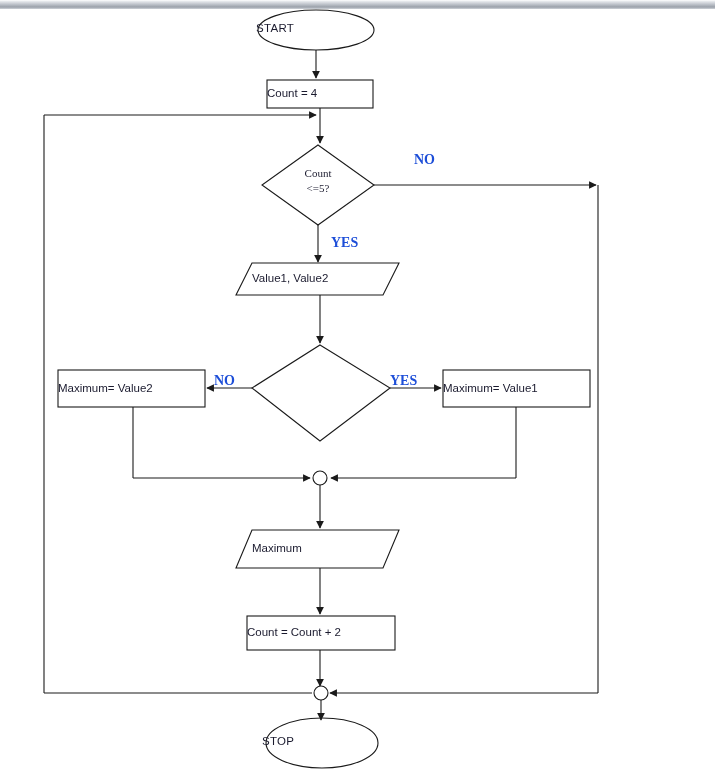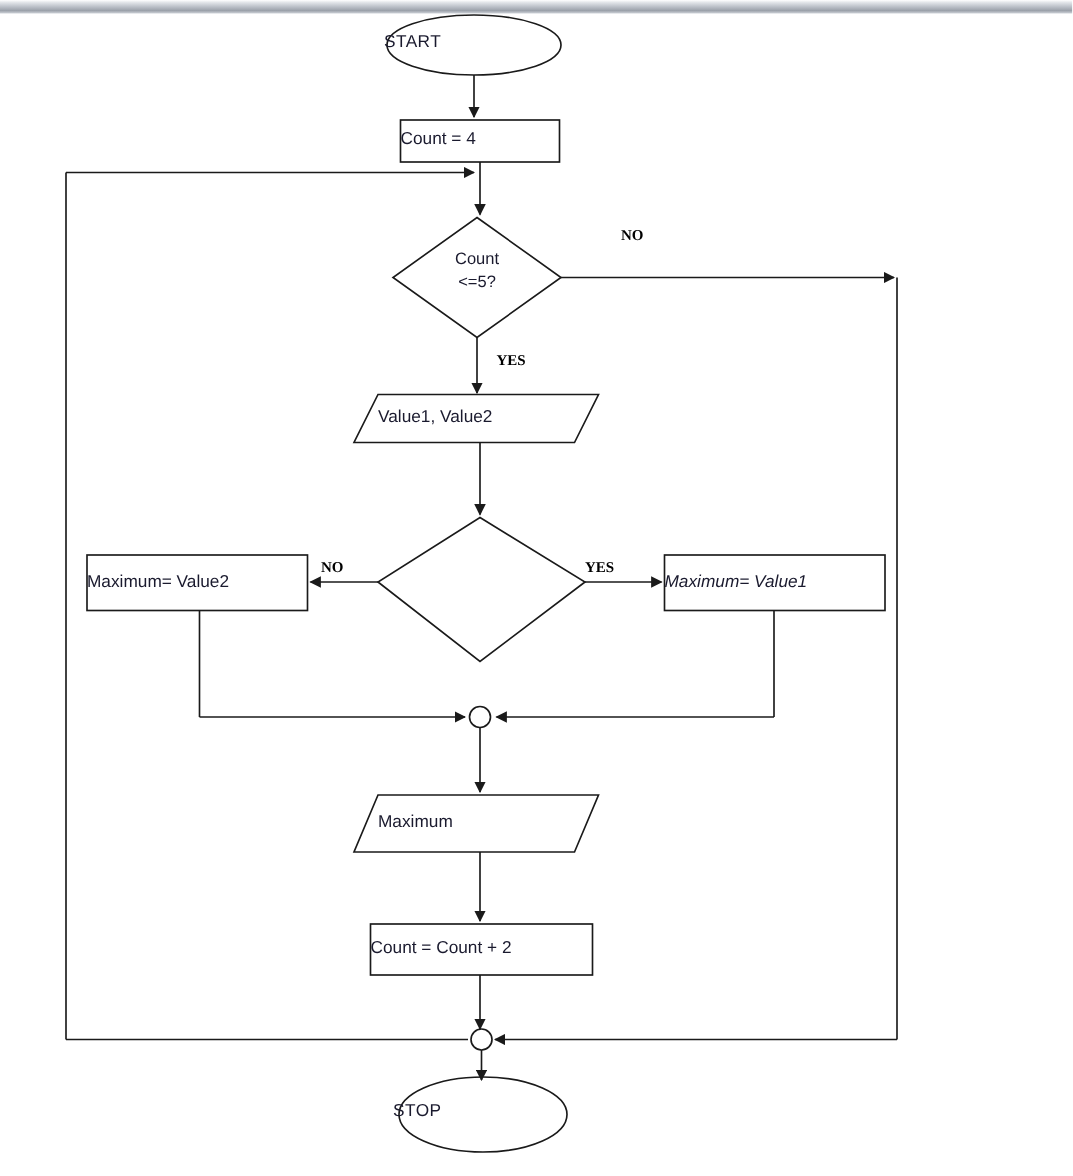--- a/index.html
+++ b/index.html
@@ -41,37 +41,38 @@
   }
   .node-label.terminal { font-size: 11.5px; letter-spacing: 0.3px; }
   .cond-label {
     position: absolute;
     text-align: center;
     color: #1a1a2e;
     font-size: 11px;
     line-height: 15px;
     white-space: nowrap;
     pointer-events: none;
+    font-family: Liberation Serif, serif;
   }
   .cond-label.spell {
     color: #2e8b3f;
     text-decoration: none;
   }
   .cond-label.spell span {
     display: block;
     border-bottom: 2px dotted #24a03a;
     padding-bottom: 0px;
     margin-bottom: 2px;
   }
   .branch-label {
     position: absolute;
     font-family: "Liberation Serif", serif;
     font-weight: bold;
-    font-size: 10px;
-    color: #000000;
+    font-size: 14px;
+    color: #1d4ed8;
     white-space: nowrap;
     pointer-events: none;
   }
 </style>
 </head>
 <body>
 
 <div id="page">
 
   <div id="top-banner"></div>
@@ -161,21 +162,21 @@
 
   <div class="node-label" style="left:252px; top:272px; width:131px;">Value1, Value2</div>
 
 
   <div class="branch-label" style="left:214px; top:373px;">NO</div>
 
   <div class="branch-label" style="left:390px; top:373px;">YES</div>
 
   <div class="node-label" style="left:58px; top:382px; width:160px;">Maximum= Value2</div>
 
-  <div class="node-label" style="left:443px; top:382px; width:174px;font-style:italic;">Maximum= Value1</div>
+  <div class="node-label" style="left:443px; top:382px; width:174px;">Maximum= Value1</div>
 
   <div class="node-label" style="left:252px; top:542px; width:131px;">Maximum</div>
 
   <div class="node-label" style="left:247px; top:626px; width:148px;">Count = Count + 2</div>
 
   <div class="node-label terminal" style="left:262px; top:735px; width:120px;">STOP</div>
 
 </div>
 
 </body></html>

